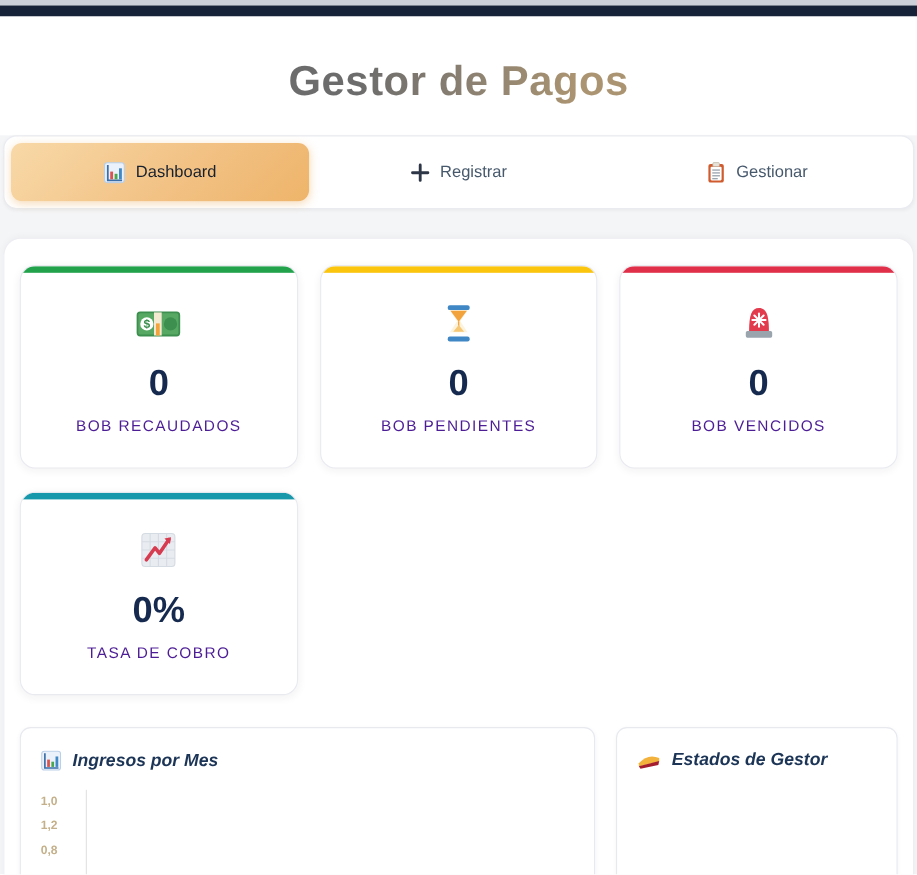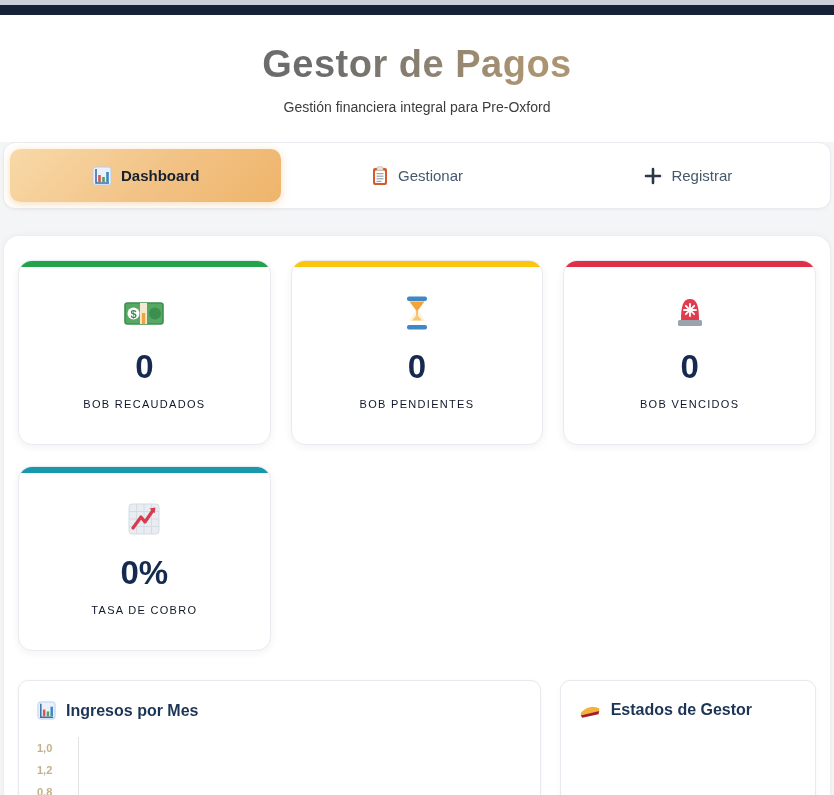--- a/index.html
+++ b/index.html
@@ -2,73 +2,73 @@
 <html><head>
 <meta charset="utf-8">
 <style>
   * { margin:0; padding:0; box-sizing:border-box; }
   body { font-family:"Liberation Sans","DejaVu Sans",sans-serif; }
   .screen { position:relative; width:834px; height:795px; overflow:hidden; background:#f4f5f7; }
 
   .top-strip { height:5px; background:#ccd1d9; }
   .navy-bar  { height:10px; background:#152238; }
 
-  .header { background:#ffffff; text-align:center; padding:28px 0 27px; }
+  .header { background:#ffffff; text-align:center; padding:38px 0 27px; }
   .page-title {
     display:inline-block; font-size:38px; font-weight:700; letter-spacing:0.5px;
     background:linear-gradient(90deg,#6c6c6c 20%,#8d8272 55%,#ab9471 85%);
     -webkit-background-clip:text; background-clip:text;
     -webkit-text-fill-color:transparent; color:#8a7d66;
   }
   .subtitle { margin-top:13px; font-size:14px; color:#3c3c3c; }
 
   .tabbar {
     margin:0 3px; background:#ffffff; border:1px solid #e9ebf0; border-radius:12px;
     display:flex; padding:6px; height:67px;
     box-shadow:0 1px 3px rgba(0,0,0,0.04);
   }
   .tab {
     flex:1; display:flex; align-items:center; justify-content:center; gap:9px;
     border:none; background:transparent; border-radius:10px; cursor:pointer;
     font-family:inherit; font-size:15px; color:#46586c; font-weight:500;
   }
   .tab.active {
     background:linear-gradient(135deg,#f8d9a8 0%,#f2c285 55%,#eeb46a 100%);
-    color:#17202e; font-weight:700;
+    color:#17202e; font-weight:400;
     box-shadow:0 2px 8px rgba(238,180,106,0.45);
     text-align:center;
   }
 
   .content {
     margin:26px 3px 0; background:#ffffff; border:1px solid #ededf2; border-bottom:none;
     border-radius:16px 16px 0 0; padding:24px 14px 40px; min-height:600px;
     box-shadow:0 -1px 6px rgba(0,0,0,0.03);
   }
 
   .stats-grid { display:grid; grid-template-columns:repeat(3,1fr); gap:20px; }
   .card {
     position:relative; background:#fff; border:1px solid #e9eaf0; border-radius:14px;
     height:185px; overflow:hidden; text-align:center;
     box-shadow:0 2px 8px rgba(30,40,60,0.06);
     display:flex; flex-direction:column; align-items:center;
   }
   .card-accent { position:absolute; top:0; left:0; right:0; height:6px; }
   .card-icon { margin-top:32px; height:40px; display:flex; align-items:center; justify-content:center; }
   .card-value { margin-top:16px; font-size:33px; font-weight:700; color:#152a4e; line-height:1.1; }
-  .card-label { margin-top:13px; font-size:11px; letter-spacing:1.3px; color:#0f172a; }
+  .card-label { margin-top:13px; font-size:14px; letter-spacing:1.3px; color:#4c1d95; }
   .card.single { width:calc((100% - 40px)/3); margin-top:21px; }
 
   .panels-row { display:flex; gap:19px; margin-top:29px; }
   .panel {
     background:#fff; border:1px solid #e7e9ee; border-radius:10px; padding:20px 18px;
     height:150px; box-shadow:0 1px 4px rgba(30,40,60,0.04);
   }
   .panel-ingresos { flex:0 0 65.5%; }
   .panel-estados  { flex:1; }
-  .panel-title-row { display:flex; align-items:center; gap:10px; }
+  .panel-title-row { display:flex; align-items:center; gap:10px;font-style:italic; }
   .panel-title { font-size:16px; font-weight:700; color:#1c3557; }
 
   .chart-area { display:flex; margin-top:17px; height:90px; }
   .yticks { width:34px; display:flex; flex-direction:column; }
   .yticks span {
     height:22px; line-height:22px; text-align:left; font-size:11px; font-weight:700;
     color:#c4b08a;
   }
   .axis-line { width:1px; background:#e2e2e2; margin-left:7px; height:200px; }
 
@@ -77,57 +77,56 @@
 </head>
 <body>
 
 <div class="screen">
 
   <div class="top-strip"></div>
   <div class="navy-bar"></div>
 
   <header class="header">
     <h1 class="page-title">Gestor de Pagos</h1>
-    <p class="subtitle">Gestión financiera integral para Pre-Oxford</p>
   </header>
 
   <nav class="tabbar">
     <button class="tab active">
       <span class="tab-icon">
         <svg class="icon-svg" width="20" height="20" viewBox="0 0 20 20">
           <rect x="1" y="1" width="18" height="18" rx="2.5" fill="#eaf1fb" stroke="#b9cfe8" stroke-width="1"></rect>
           <path d="M4 3 v14 h13" stroke="#3a6ea8" stroke-width="1.6" fill="none"></path>
           <rect x="6.2" y="9" width="2.6" height="7" fill="#d9534f"></rect>
           <rect x="10.2" y="11" width="2.6" height="5" fill="#4ca64c"></rect>
           <rect x="14.2" y="6" width="2.6" height="10" fill="#3f87c5"></rect>
         </svg>
       </span>
       <span class="tab-label">Dashboard</span>
+    </button>
+    <button class="tab">
+      <span class="tab-icon">
+        <svg class="icon-svg" width="18" height="18" viewBox="0 0 18 18">
+          <path d="M9 2 v14 M2 9 h14" stroke="#2d3646" stroke-width="2.6" stroke-linecap="round"></path>
+        </svg>
+      </span>
+      <span class="tab-label">Registrar</span>
     </button>
     <button class="tab">
       <span class="tab-icon">
         <svg class="icon-svg" width="18" height="20" viewBox="0 0 18 20">
           <rect x="2" y="2" width="14" height="17" rx="2" fill="#cf5b2e"></rect>
           <rect x="4" y="4.5" width="10" height="12.5" rx="1" fill="#ffffff"></rect>
           <rect x="6" y="0.8" width="6" height="3.6" rx="1" fill="#e8e3da" stroke="#b9af9f" stroke-width="0.6"></rect>
           <rect x="5.5" y="7" width="7" height="1.2" fill="#9aa4ad"></rect>
           <rect x="5.5" y="9.6" width="7" height="1.2" fill="#9aa4ad"></rect>
           <rect x="5.5" y="12.2" width="7" height="1.2" fill="#9aa4ad"></rect>
           <rect x="5.5" y="14.8" width="5" height="1.2" fill="#9aa4ad"></rect>
         </svg>
       </span>
       <span class="tab-label">Gestionar</span>
-    </button>
-    <button class="tab">
-      <span class="tab-icon">
-        <svg class="icon-svg" width="18" height="18" viewBox="0 0 18 18">
-          <path d="M9 2 v14 M2 9 h14" stroke="#2d3646" stroke-width="2.6" stroke-linecap="round"></path>
-        </svg>
-      </span>
-      <span class="tab-label">Registrar</span>
     </button>
   </nav>
 
   <main class="content">
 
     <div class="stats-grid">
 
       <div class="card">
         <div class="card-accent" style="background: rgb(33, 162, 75);"></div>
         <div class="card-icon">

